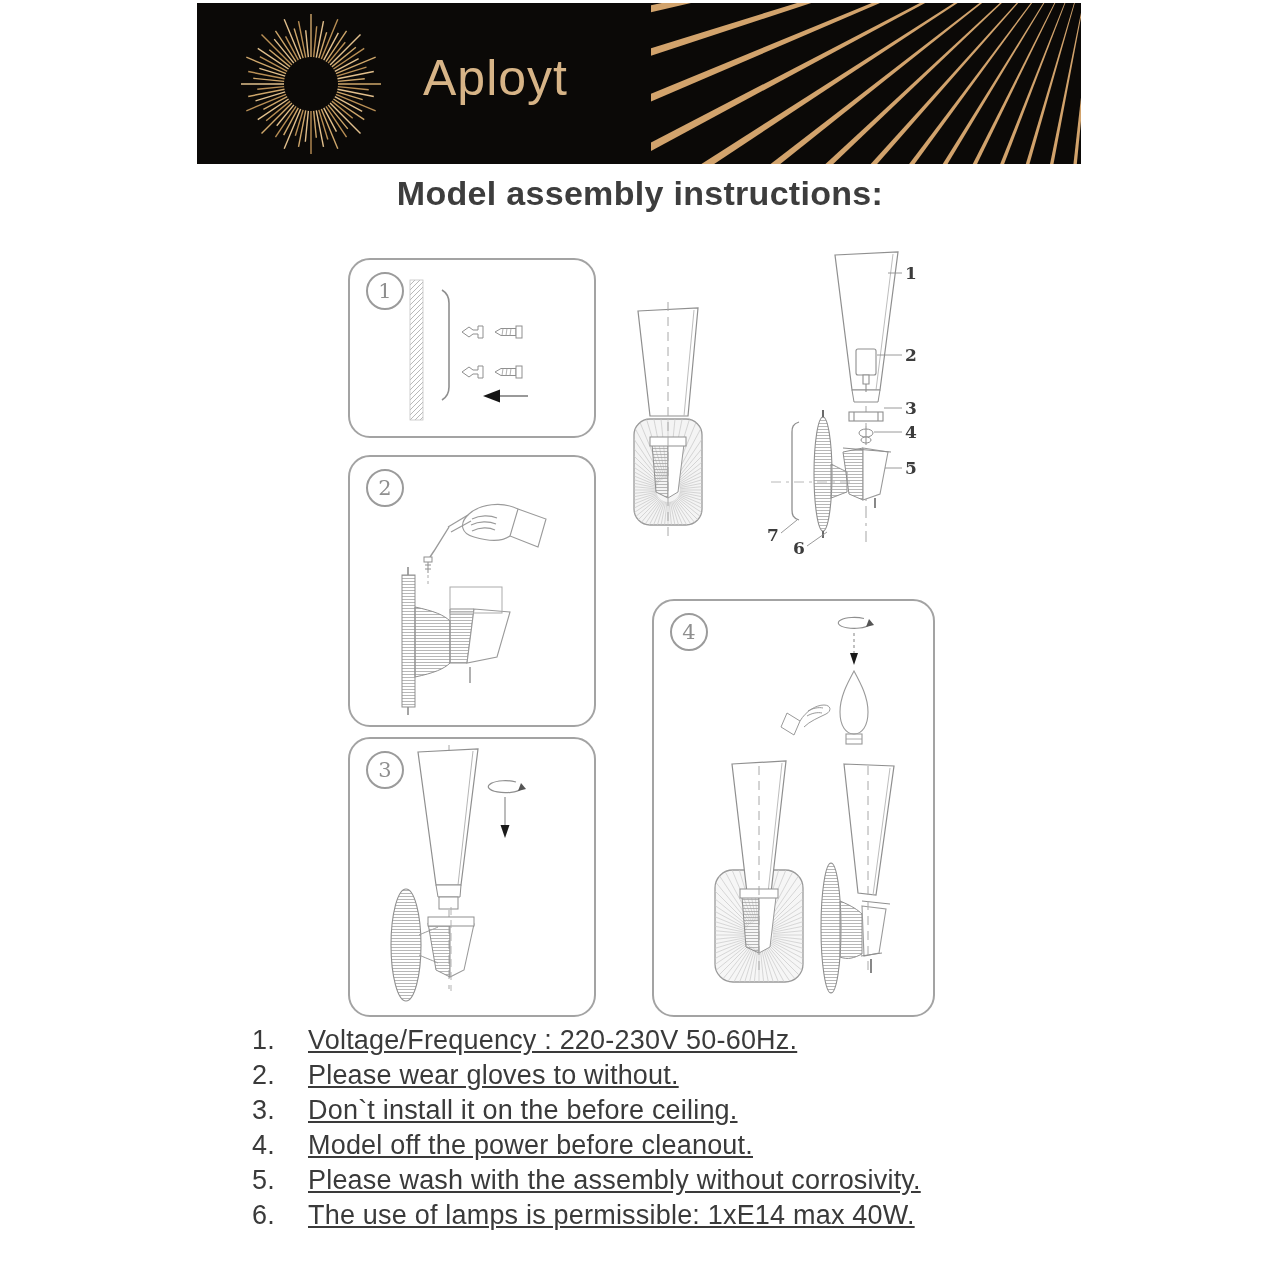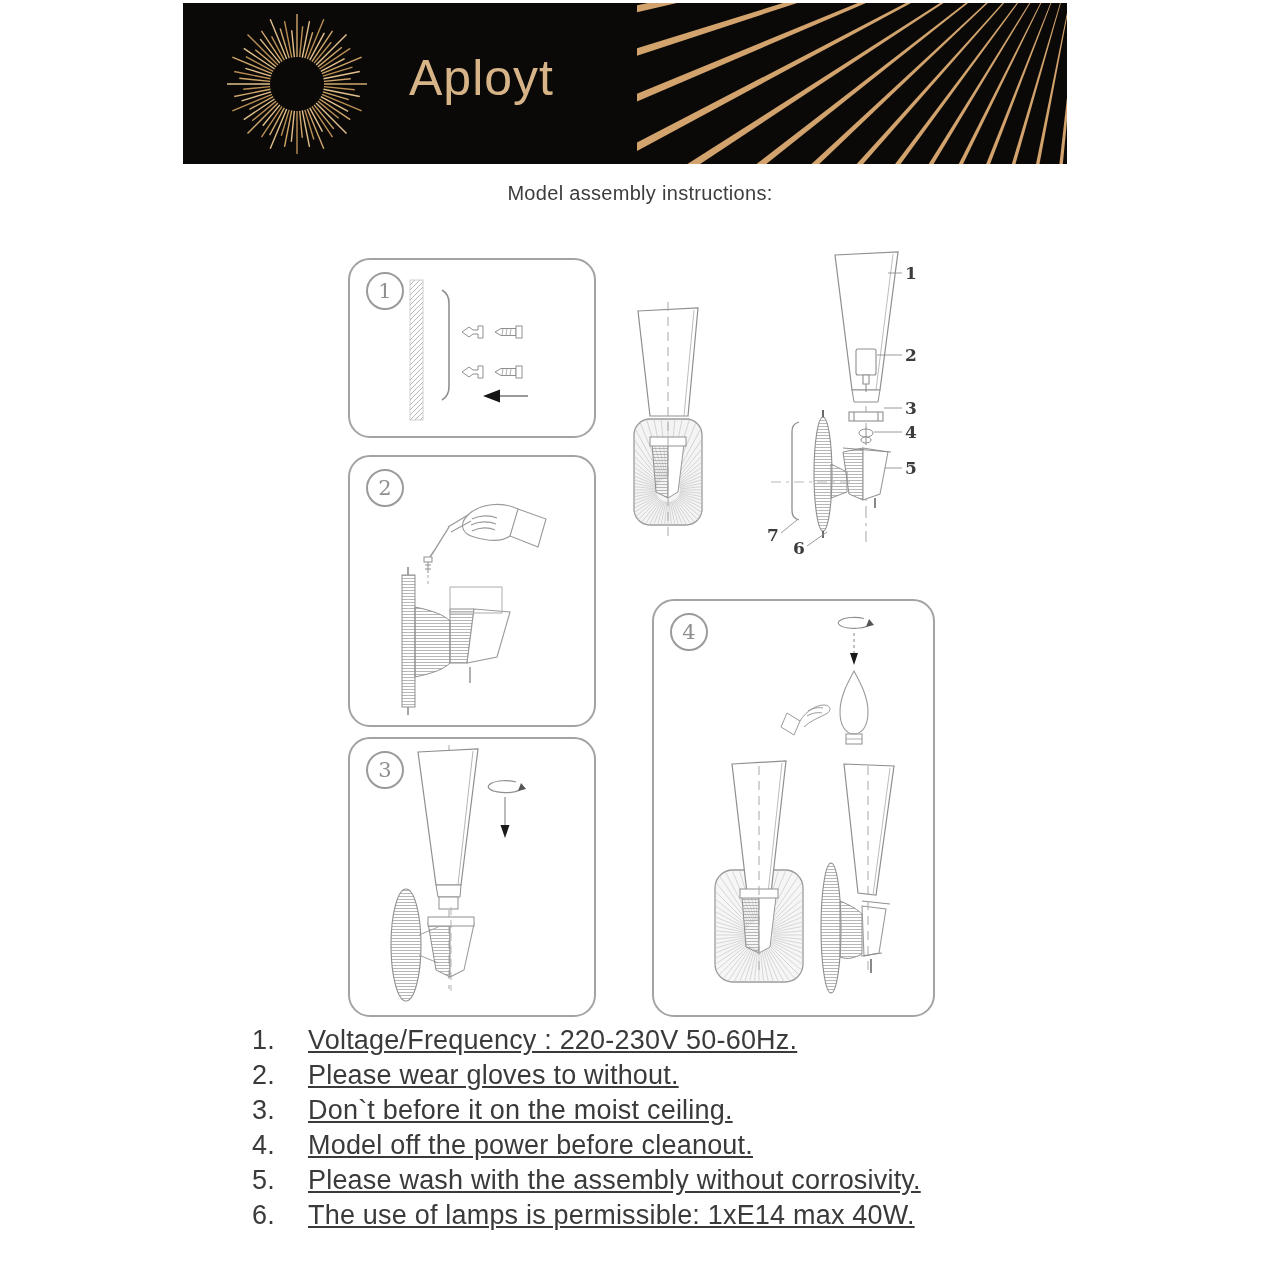--- a/index.html
+++ b/index.html
@@ -4,34 +4,34 @@
 <style>
   html,body{margin:0;padding:0;}
   body{
     width:1280px;height:1280px;background:#ffffff;position:relative;
     font-family:"Liberation Sans", sans-serif;overflow:hidden;
   }
   .abs{position:absolute;}
 
   
   .banner{
-    left:183px;top:3px;width:884px;height:161px;
+    left:197px;top:3px;width:884px;height:161px;
     background:var(--banner_bg,#0b0907);overflow:hidden;
   }
   .logo-svg{position:absolute;left:38px;top:5px;width:152px;height:152px;}
   .brand-name{
     position:absolute;left:226px;top:46px;
     color:var(--gold,#d7b487);font-size:50px;letter-spacing:1px;
     font-family:"Liberation Sans", sans-serif;font-weight:400;
   }
   .fan-svg{position:absolute;right:0;top:0;width:430px;height:161px;}
 
   
   .title-block{left:0;top:176px;width:1280px;text-align:center;color:#3d3d3d;}
-  .title-line{font-size:20px;line-height:34px;font-weight:400;letter-spacing:.3px;}
+  .title-line{font-size:34px;line-height:34px;font-weight:700;letter-spacing:.3px;}
 
   
   .panel{
     border:2px solid #a3a3a3;border-radius:22px;background:#fff;
   }
   .panel .art{position:absolute;left:0;top:0;width:100%;height:100%;}
   .badge{
     position:absolute;left:16px;top:12px;width:34px;height:34px;border-radius:50%;
     border:2px solid #9b9b9b;color:#8f8f8f;
     font-family:"DejaVu Serif", serif;font-size:21px;line-height:34px;text-align:center;
@@ -537,21 +537,21 @@
   <div class="instr-row">
     <span class="instr-num">1.</span>
     <span class="instr-text">Voltage/Frequency : 220-230V 50-60Hz.</span>
   </div>
   <div class="instr-row">
     <span class="instr-num">2.</span>
     <span class="instr-text">Please wear gloves to without.</span>
   </div>
   <div class="instr-row">
     <span class="instr-num">3.</span>
-    <span class="instr-text">Don`t before it on the moist ceiling.</span>
+    <span class="instr-text">Don`t install it on the before ceiling.</span>
   </div>
   <div class="instr-row">
     <span class="instr-num">4.</span>
     <span class="instr-text">Model off the power before cleanout.</span>
   </div>
   <div class="instr-row">
     <span class="instr-num">5.</span>
     <span class="instr-text">Please wash with the assembly without corrosivity.</span>
   </div>
   <div class="instr-row">

